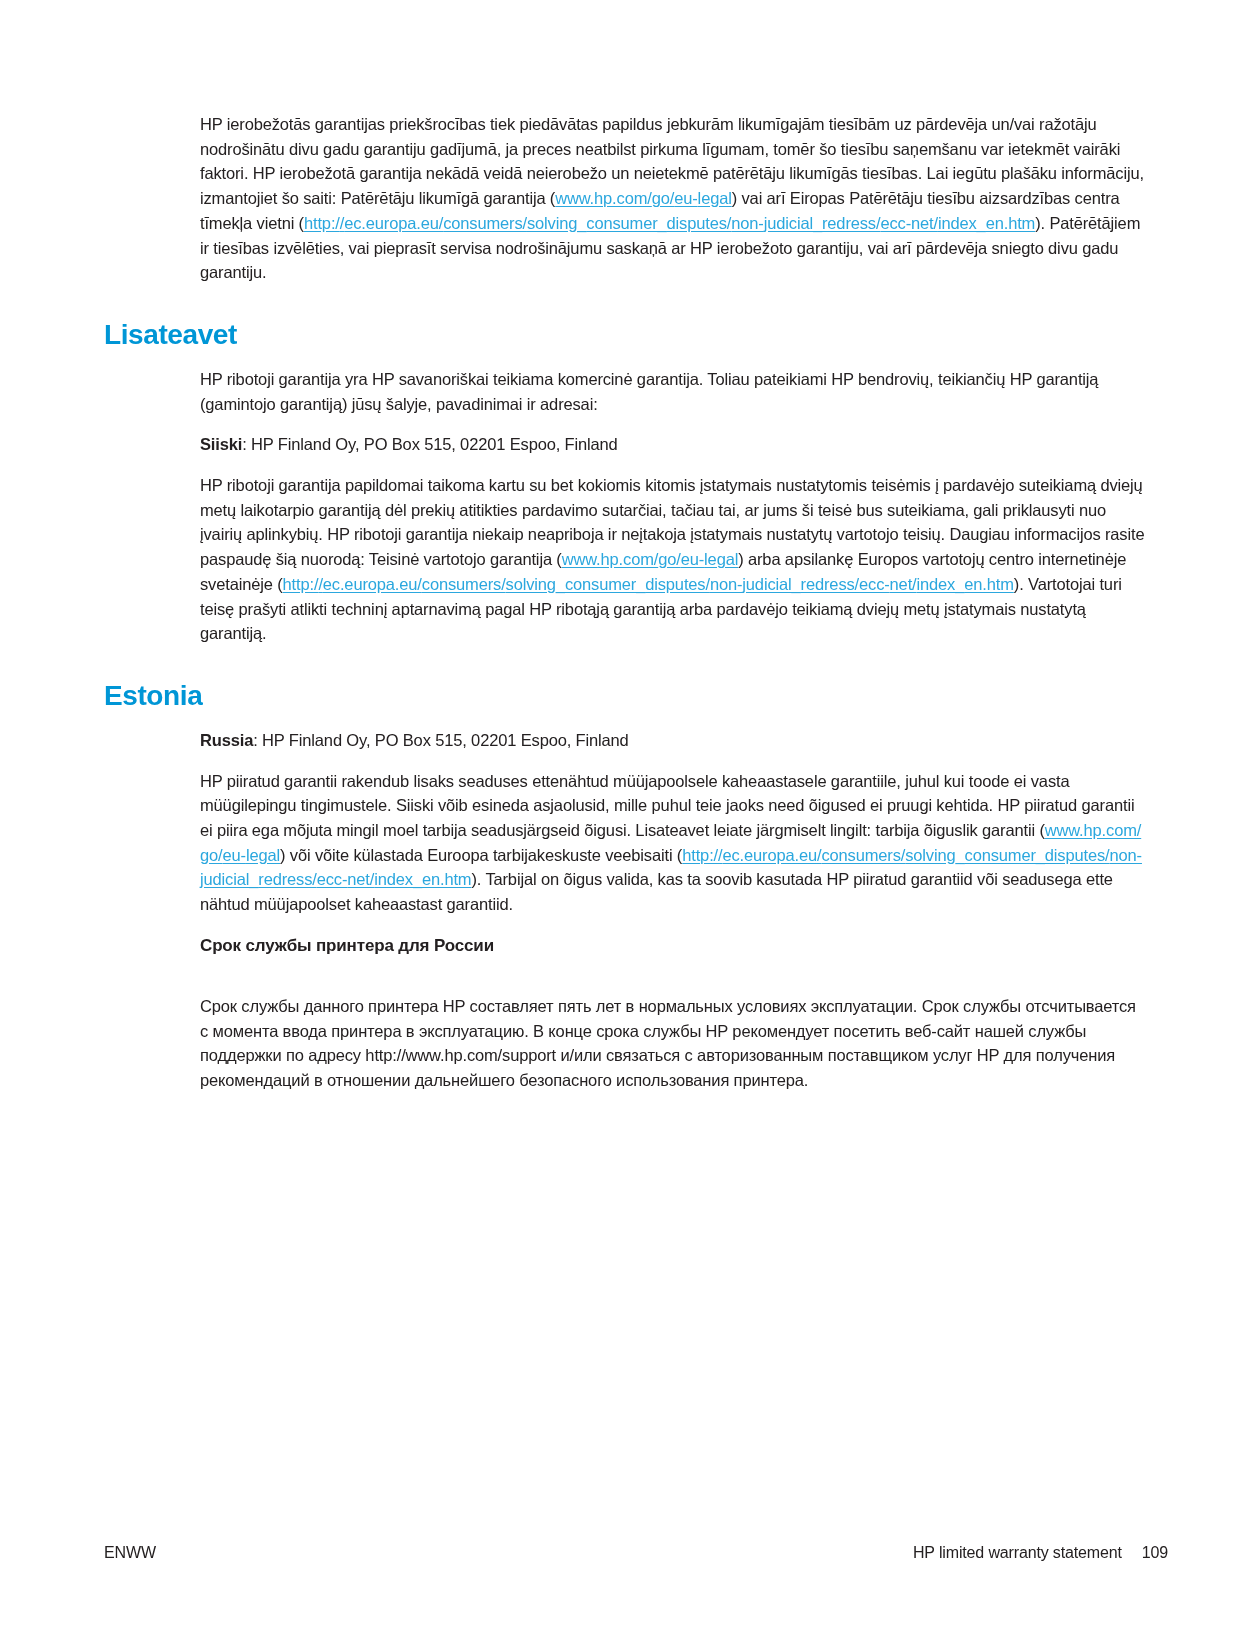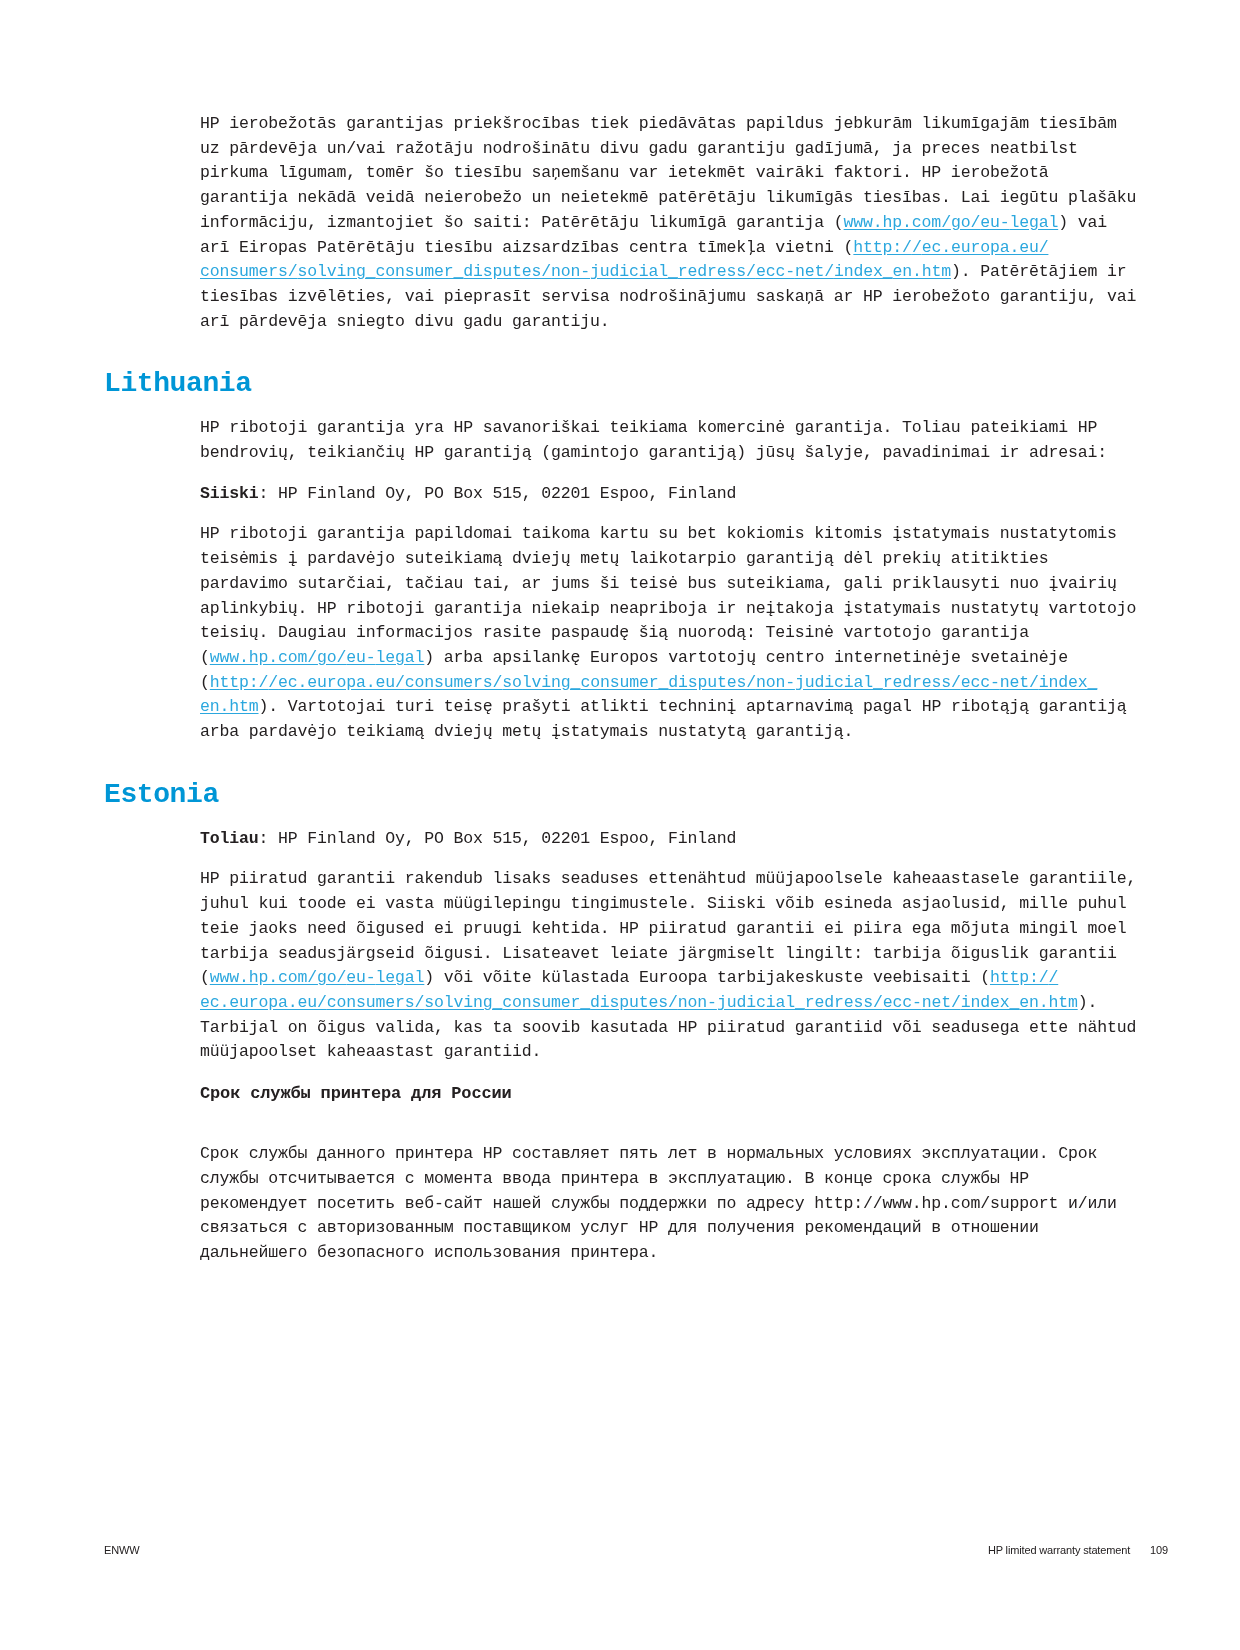--- a/index.html
+++ b/index.html
@@ -3,21 +3,21 @@
 <meta charset="utf-8">
 <style>
   html,body{margin:0;padding:0;}
   body{
     width:1240px;height:1650px;position:relative;background:#ffffff;
     font-family:"Liberation Sans",sans-serif;color:#242021;
     overflow:hidden;
     -webkit-font-smoothing:antialiased;
   }
   .content{
-    position:absolute;left:104px;top:112px;width:1041px;font-family:Liberation Mono, monospace;
+    position:absolute;left:104px;top:112px;width:1041px;
   }
   h2.section-heading{
     color:#0096d6;font-size:28px;line-height:32px;font-weight:700;
     letter-spacing:-0.4px;margin:34px 0 8px 0;
   }
   p.body-paragraph{
     font-size:16.5px;line-height:24.7px;letter-spacing:-0.15px;
     margin:16px 0 16px 96px;max-width:945px;
   }
   .content > p:first-child{margin-top:0;}
@@ -26,36 +26,36 @@
     margin:16px 0 36px 96px;max-width:945px;
   }
   .run-bold{font-weight:700;}
   a.inline-link{
     color:#2ba7de;text-decoration:underline;text-underline-offset:2px;
     overflow-wrap:break-word;
   }
   .footer{
     position:absolute;left:104px;right:72px;top:1544px;
     display:flex;justify-content:space-between;align-items:baseline;
-    font-size:11px;letter-spacing:-0.15px;
+    font-size:16px;letter-spacing:-0.15px;
   }
   .footer-right{display:flex;gap:20px;align-items:baseline;}
 </style>
 </head>
 <body style="color: rgb(36, 32, 33);">
 
 <div class="page">
   <main class="content" id="doc">
       <p class="body-paragraph"><span>HP ierobežotās garantijas priekšrocības tiek piedāvātas papildus jebkurām likumīgajām tiesībām uz pārdevēja un/vai ražotāju nodrošinātu divu gadu garantiju gadījumā, ja preces neatbilst pirkuma līgumam, tomēr šo tiesību saņemšanu var ietekmēt vairāki faktori. HP ierobežotā garantija nekādā veidā neierobežo un neietekmē patērētāju likumīgās tiesības. Lai iegūtu plašāku informāciju, izmantojiet šo saiti: Patērētāju likumīgā garantija (</span><a class="inline-link" href="#" style="color: rgb(43, 167, 222);">www.hp.com/<wbr>go/<wbr>eu-<wbr>legal<wbr></a><span>) vai arī Eiropas Patērētāju tiesību aizsardzības centra tīmekļa vietni (</span><a class="inline-link" href="#" style="color: rgb(43, 167, 222);">http:/<wbr>/<wbr>ec.europa.eu/<wbr>consumers/<wbr>solving_<wbr>consumer_<wbr>disputes/<wbr>non-<wbr>judicial_<wbr>redress/<wbr>ecc-<wbr>net/<wbr>index_<wbr>en.htm<wbr></a><span>). Patērētājiem ir tiesības izvēlēties, vai pieprasīt servisa nodrošinājumu saskaņā ar HP ierobežoto garantiju, vai arī pārdevēja sniegto divu gadu garantiju.</span></p>
-      <h2 class="section-heading" style="color: rgb(0, 150, 214);">Lithuania</h2>
+      <h2 class="section-heading" style="color: rgb(0, 150, 214);">Lisateavet</h2>
       <p class="body-paragraph"><span>HP ribotoji garantija yra HP savanoriškai teikiama komercinė garantija. Toliau pateikiami HP bendrovių, teikiančių HP garantiją (gamintojo garantiją) jūsų šalyje, pavadinimai ir adresai:</span></p>
       <p class="body-paragraph"><span class="run-bold">Siiski</span><span>: HP Finland Oy, PO Box 515, 02201 Espoo, Finland</span></p>
       <p class="body-paragraph"><span>HP ribotoji garantija papildomai taikoma kartu su bet kokiomis kitomis įstatymais nustatytomis teisėmis į pardavėjo suteikiamą dviejų metų laikotarpio garantiją dėl prekių atitikties pardavimo sutarčiai, tačiau tai, ar jums ši teisė bus suteikiama, gali priklausyti nuo įvairių aplinkybių. HP ribotoji garantija niekaip neapriboja ir neįtakoja įstatymais nustatytų vartotojo teisių. Daugiau informacijos rasite paspaudę šią nuorodą: Teisinė vartotojo garantija (</span><a class="inline-link" href="#" style="color: rgb(43, 167, 222);">www.hp.com/<wbr>go/<wbr>eu-<wbr>legal<wbr></a><span>) arba apsilankę Europos vartotojų centro internetinėje svetainėje (</span><a class="inline-link" href="#" style="color: rgb(43, 167, 222);">http:/<wbr>/<wbr>ec.europa.eu/<wbr>consumers/<wbr>solving_<wbr>consumer_<wbr>disputes/<wbr>non-<wbr>judicial_<wbr>redress/<wbr>ecc-<wbr>net/<wbr>index_<wbr>en.htm<wbr></a><span>). Vartotojai turi teisę prašyti atlikti techninį aptarnavimą pagal HP ribotąją garantiją arba pardavėjo teikiamą dviejų metų įstatymais nustatytą garantiją.</span></p>
       <h2 class="section-heading" style="color: rgb(0, 150, 214);">Estonia</h2>
-      <p class="body-paragraph"><span class="run-bold">Toliau</span><span>: HP Finland Oy, PO Box 515, 02201 Espoo, Finland</span></p>
+      <p class="body-paragraph"><span class="run-bold">Russia</span><span>: HP Finland Oy, PO Box 515, 02201 Espoo, Finland</span></p>
       <p class="body-paragraph"><span>HP piiratud garantii rakendub lisaks seaduses ettenähtud müüjapoolsele kaheaastasele garantiile, juhul kui toode ei vasta müügilepingu tingimustele. Siiski võib esineda asjaolusid, mille puhul teie jaoks need õigused ei pruugi kehtida. HP piiratud garantii ei piira ega mõjuta mingil moel tarbija seadusjärgseid õigusi. Lisateavet leiate järgmiselt lingilt: tarbija õiguslik garantii (</span><a class="inline-link" href="#" style="color: rgb(43, 167, 222);">www.hp.com/<wbr>go/<wbr>eu-<wbr>legal<wbr></a><span>) või võite külastada Euroopa tarbijakeskuste veebisaiti (</span><a class="inline-link" href="#" style="color: rgb(43, 167, 222);">http:/<wbr>/<wbr>ec.europa.eu/<wbr>consumers/<wbr>solving_<wbr>consumer_<wbr>disputes/<wbr>non-<wbr>judicial_<wbr>redress/<wbr>ecc-<wbr>net/<wbr>index_<wbr>en.htm<wbr></a><span>). Tarbijal on õigus valida, kas ta soovib kasutada HP piiratud garantiid või seadusega ette nähtud müüjapoolset kaheaastast garantiid.</span></p>
       <p class="sub-heading">Срок службы принтера для России</p>
       <p class="body-paragraph"><span>Срок службы данного принтера HP составляет пять лет в нормальных условиях эксплуатации. Срок службы отсчитывается с момента ввода принтера в эксплуатацию. В конце срока службы HP рекомендует посетить веб-сайт нашей службы поддержки по адресу http://www.hp.com/support и/или связаться с авторизованным поставщиком услуг HP для получения рекомендаций в отношении дальнейшего безопасного использования принтера.</span></p>
     </main>
 
   <div class="footer">
     <span>ENWW</span>
     <span class="footer-right">
       <span>HP limited warranty statement</span>
       <span>109</span>

